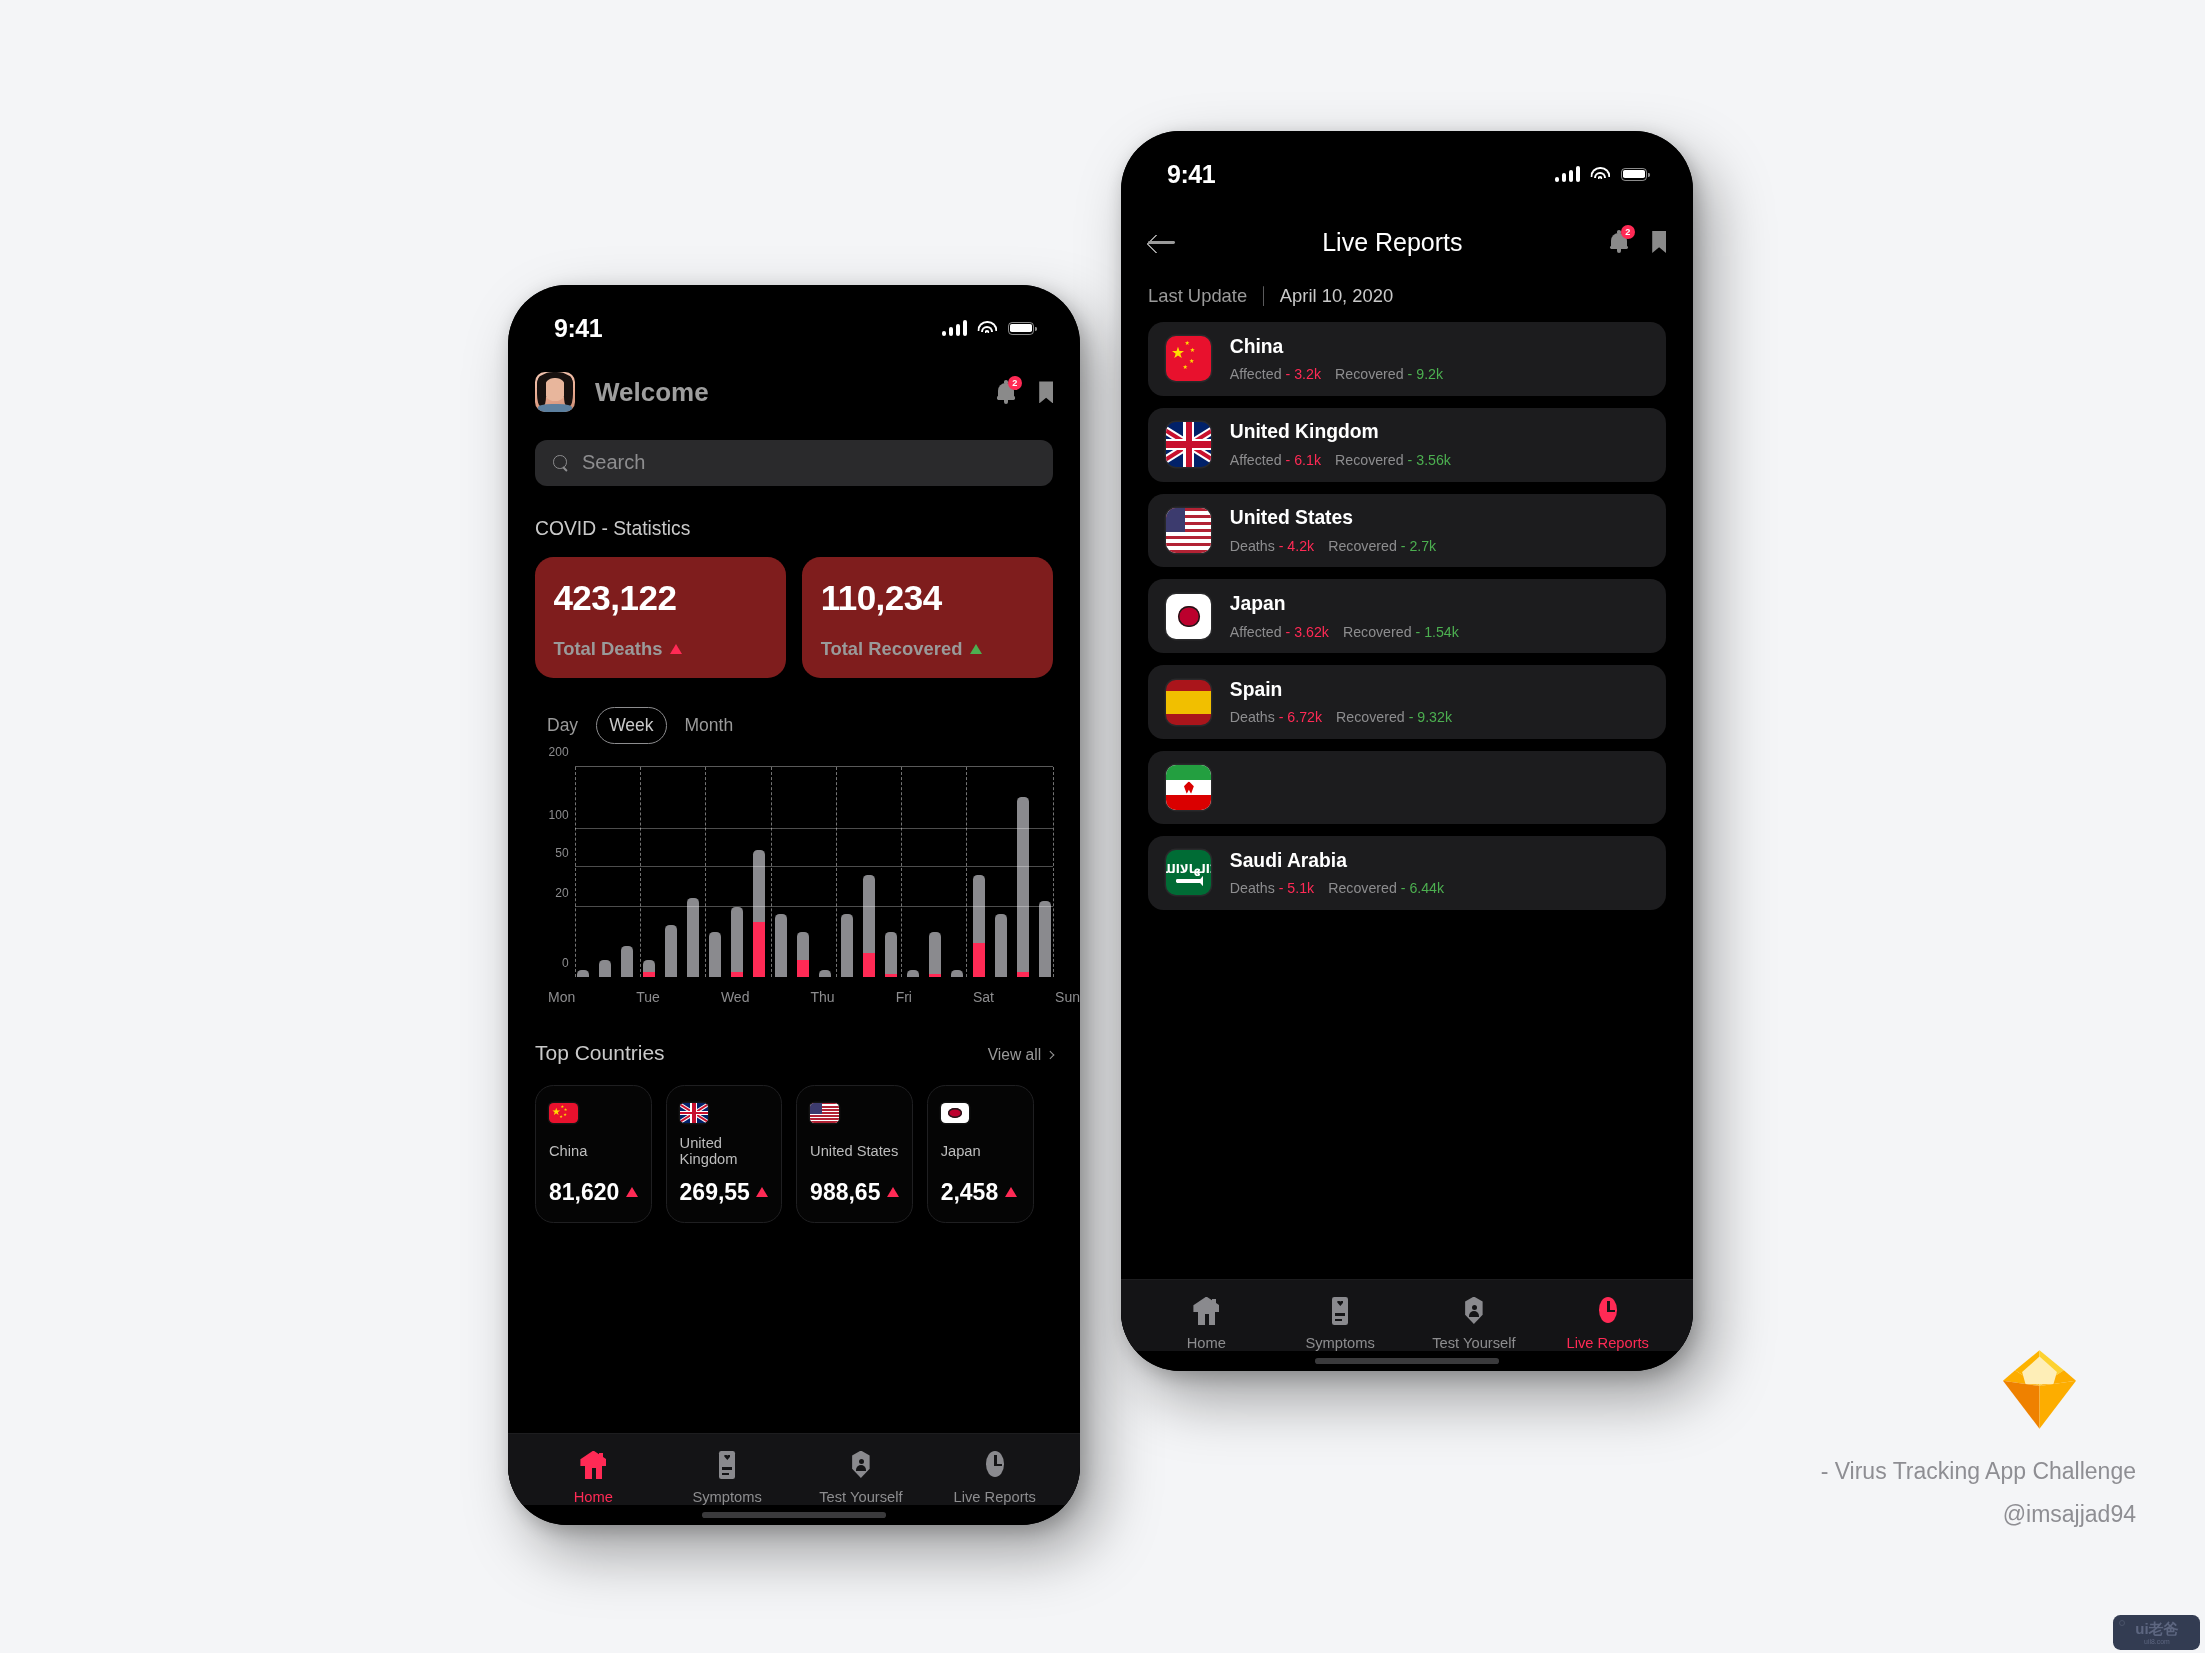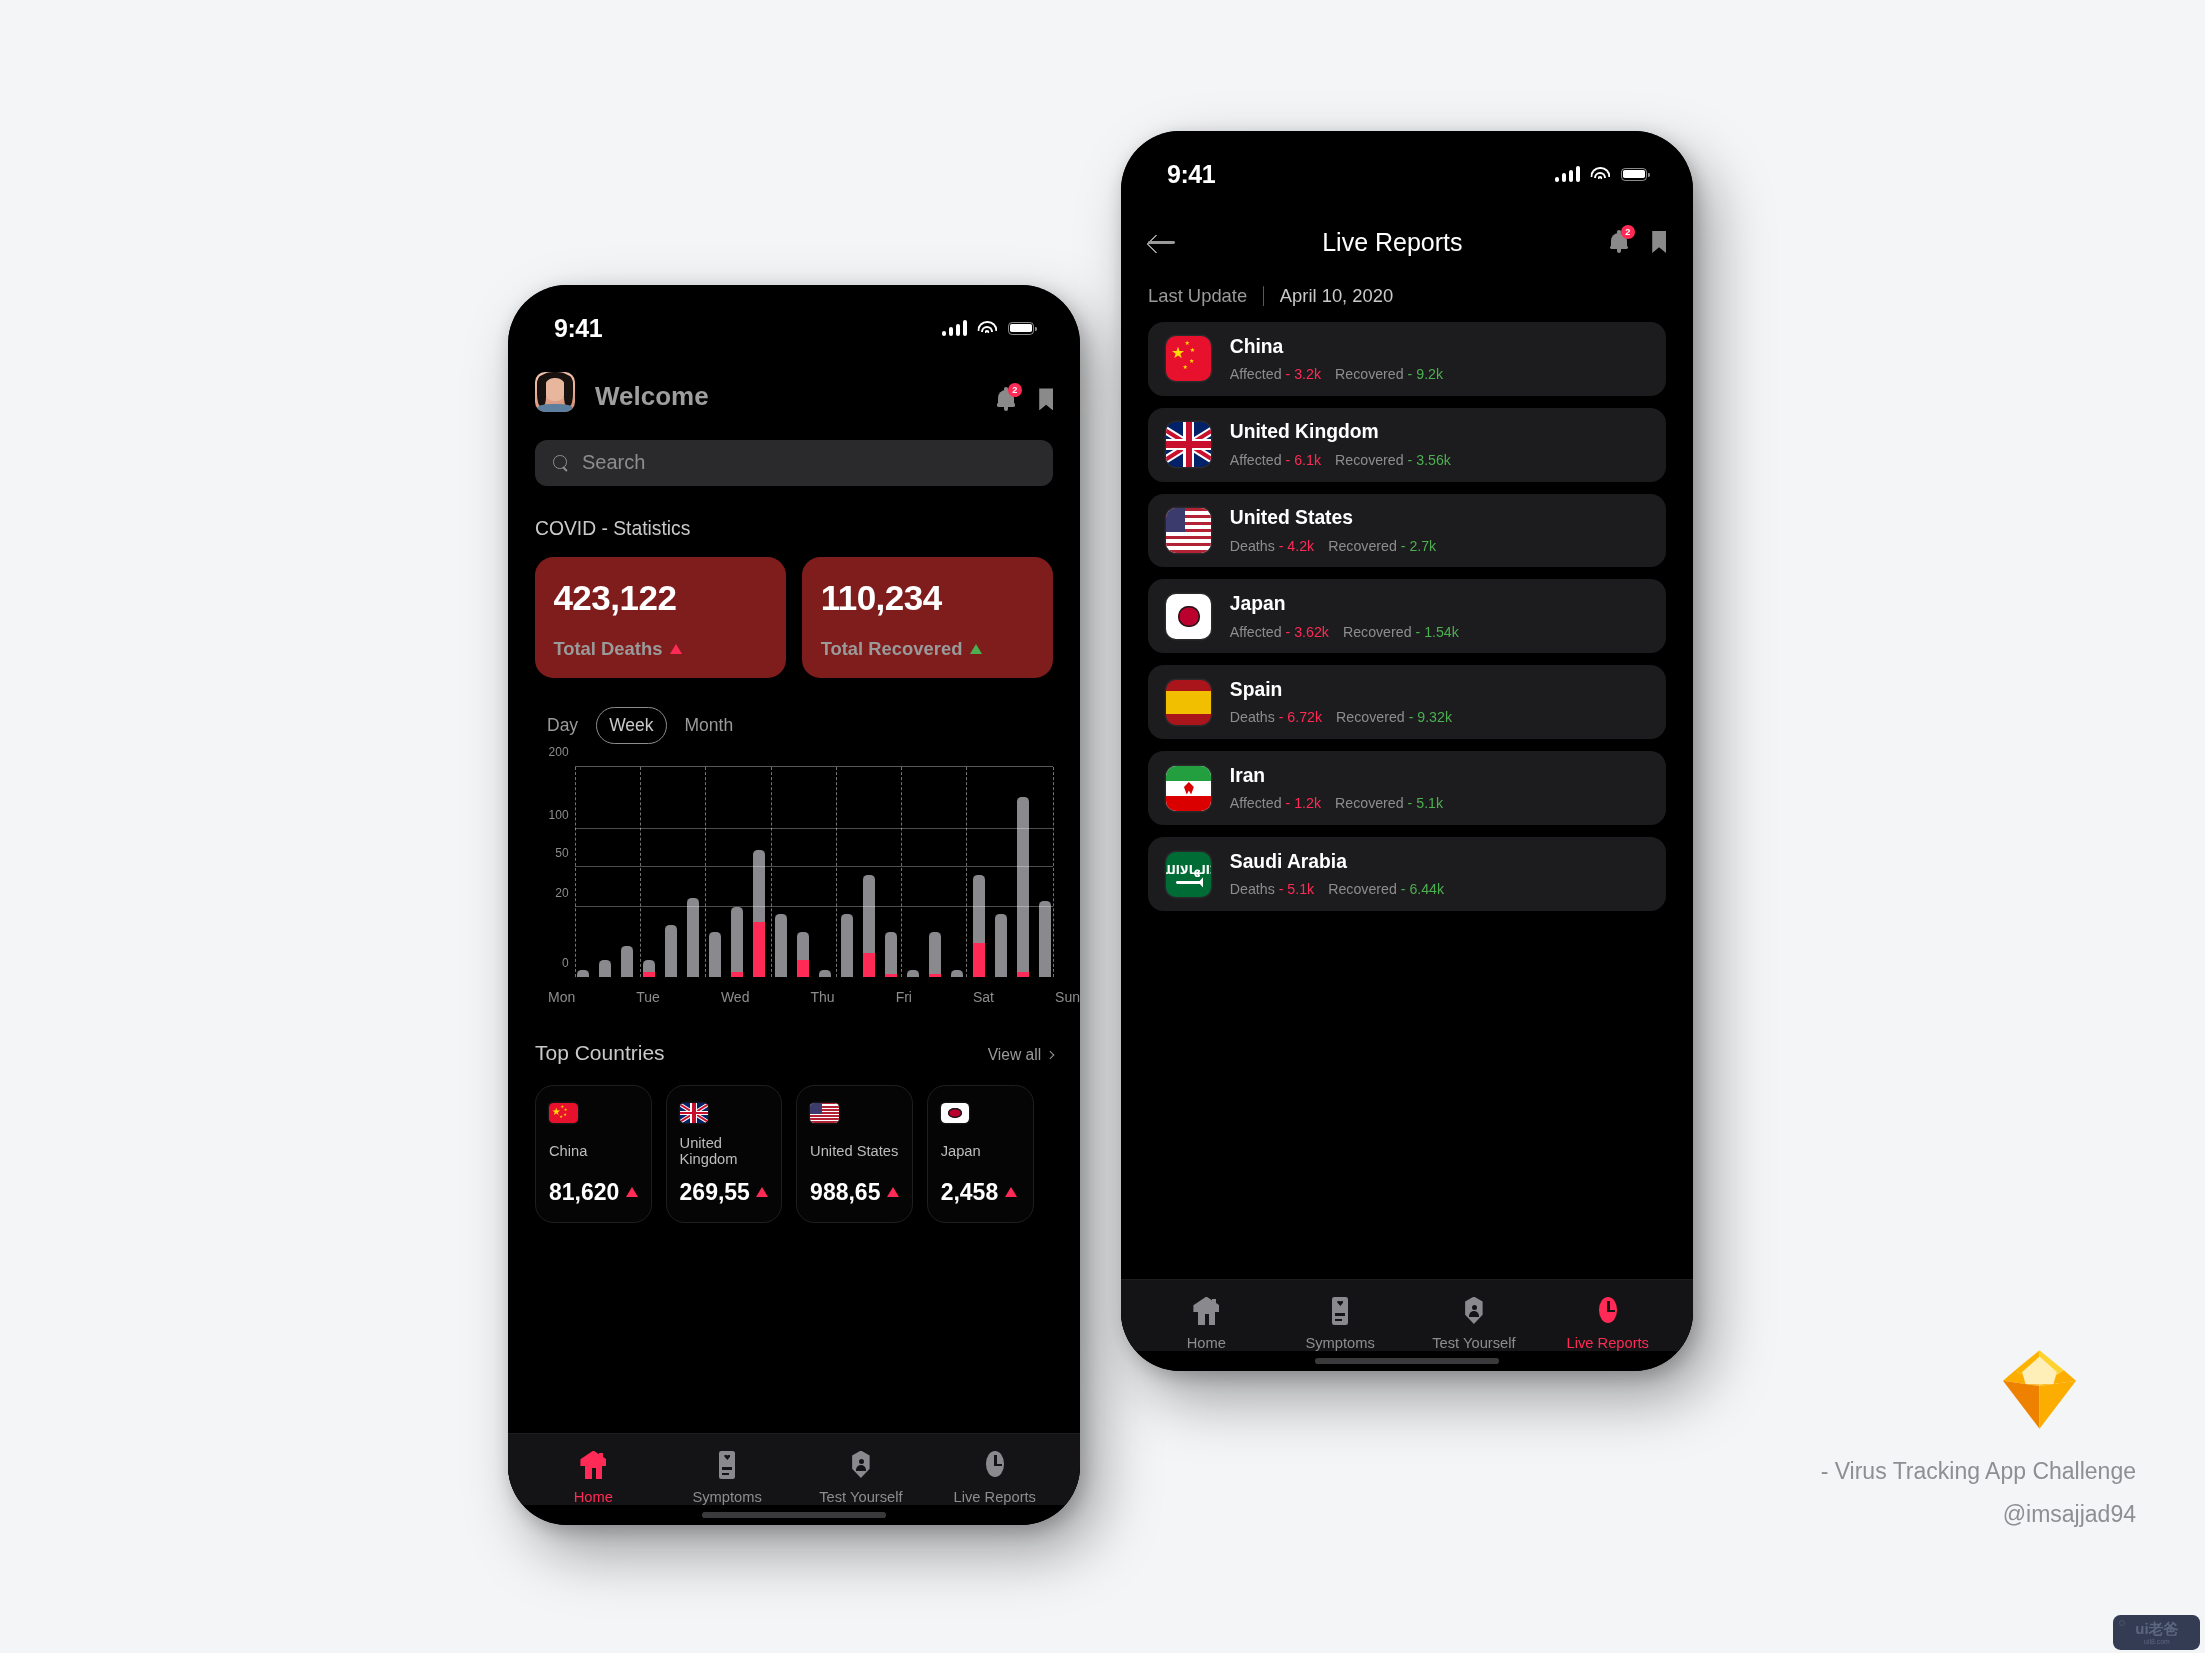--- a/index.html
+++ b/index.html
@@ -46,21 +46,21 @@
     position:relative; padding:1.4px; }
   .batt::after { content:''; position:absolute; right:-4.1px; top:4.1px; width:2.3px; height:4.6px;
     background:rgba(255,255,255,.55); border-radius:0 1.4px 1.4px 0; }
   .batt i { display:block; width:100%; height:100%; background:#fff; border-radius:1.8px; }
 
   
   .appbody { flex:1; display:flex; flex-direction:column; min-height:0; }
 
   
   .home-header {
-    display:flex; align-items:flex-end; padding:18.4px 27px 0 27px;
+    display:flex; align-items:center; padding:18.4px 27px 0 27px;
   }
   .avatar {
     width:40px; height:40px; border-radius:10px; overflow:hidden; flex:0 0 40px;
     background:linear-gradient(170deg,#f3c6b2 0%,#e8a98f 55%,#c88a72 100%);
     position:relative;
   }
   .avatar .hair-back { position:absolute; left:6%; top:0; width:88%; height:62%;
     background:#17110f; border-radius:46% 46% 30% 30%; }
   .avatar .face { position:absolute; left:22%; top:14%; width:56%; height:58%;
     background:#e8b69c; border-radius:46% 46% 46% 46%; }
@@ -671,27 +671,20 @@
                 <div>Recovered <span class="pos">- 9.32k</span></div>
               </div>
             </div>
           </div>
           <div class="rep-item">
             <div class="flag lg f-ir">
               <span class="g"></span>
               <span class="r"></span>
               <span class="em"></span>
             </div>
-            <div class="rep-meta">
-              <div class="rep-country">Iran</div>
-              <div class="rep-stats">
-                <div>Affected <span class="neg">- 1.2k</span></div>
-                <div>Recovered <span class="pos">- 5.1k</span></div>
-              </div>
-            </div>
           </div>
           <div class="rep-item">
             <div class="flag lg f-sa">
               <span class="script">لاالهالاالله</span>
               <span class="sword"></span>
             </div>
             <div class="rep-meta">
               <div class="rep-country">Saudi Arabia</div>
               <div class="rep-stats">
                 <div>Deaths <span class="neg">- 5.1k</span></div>

